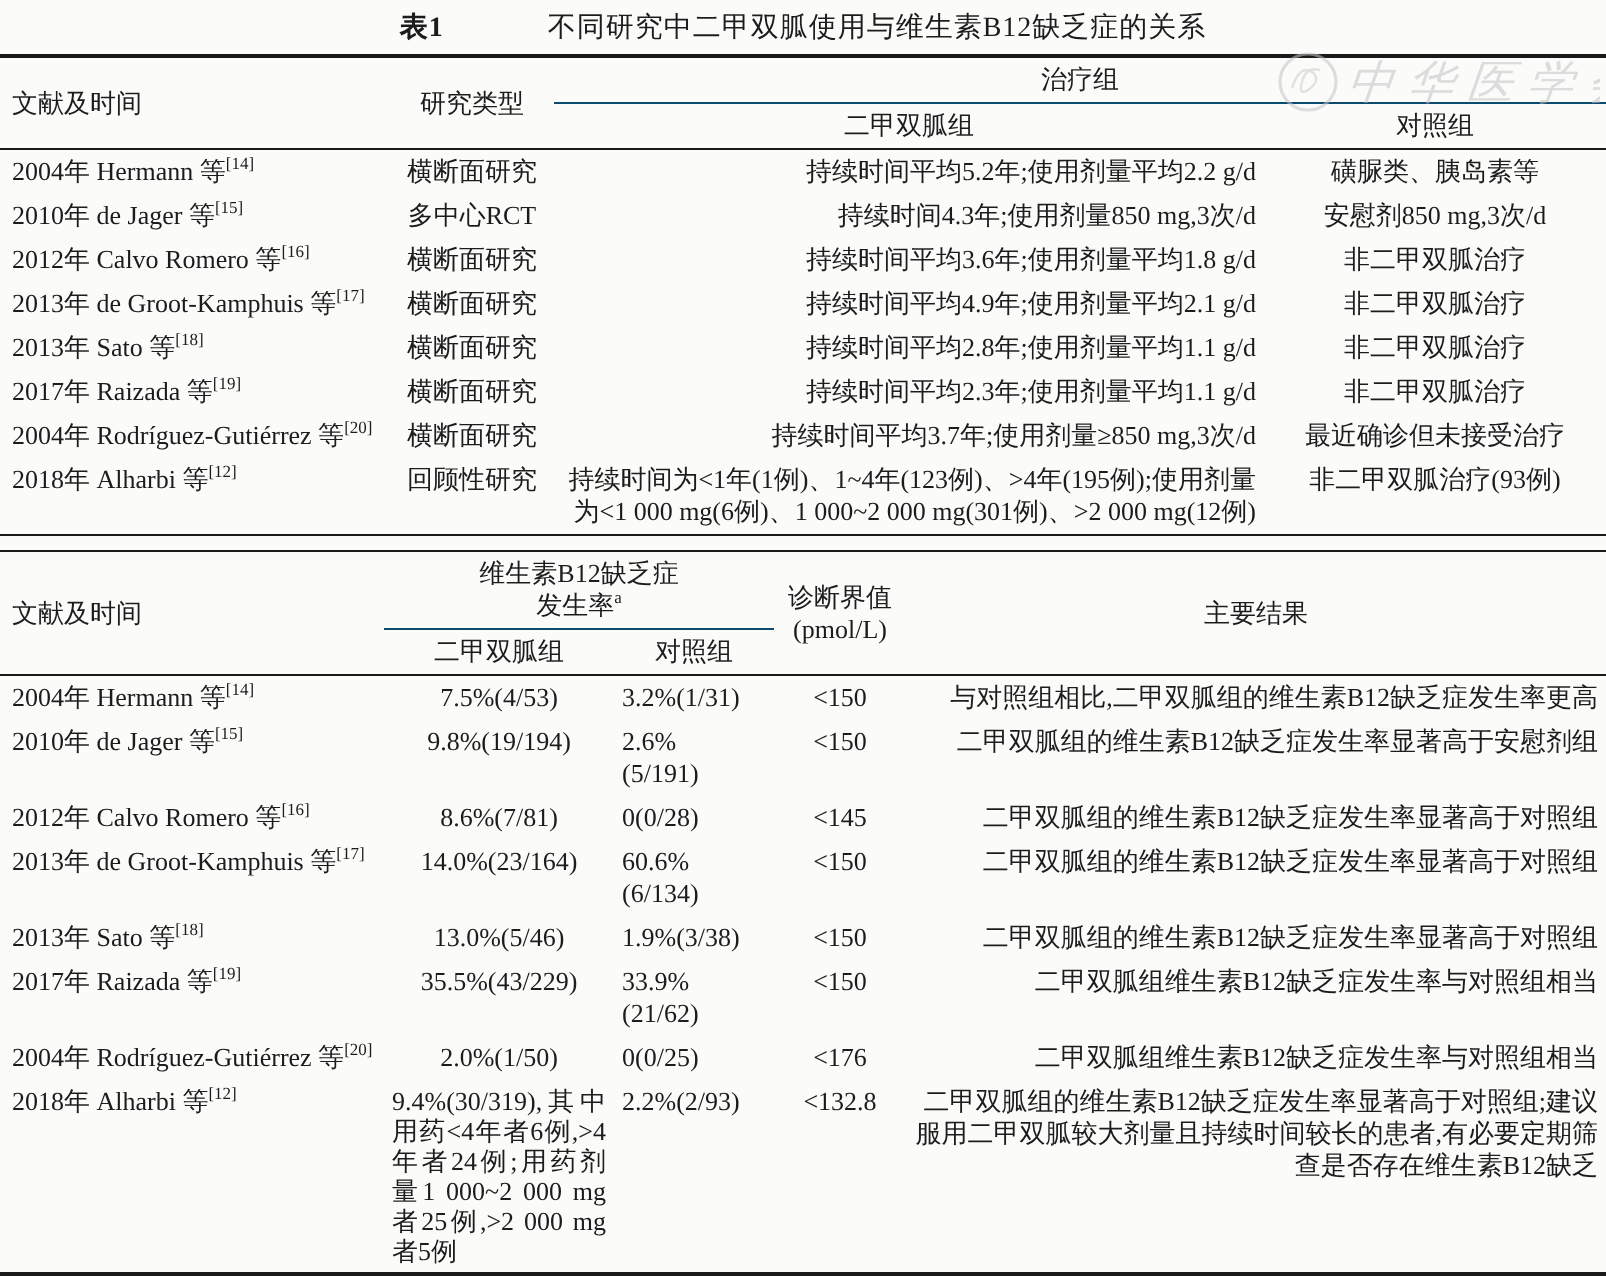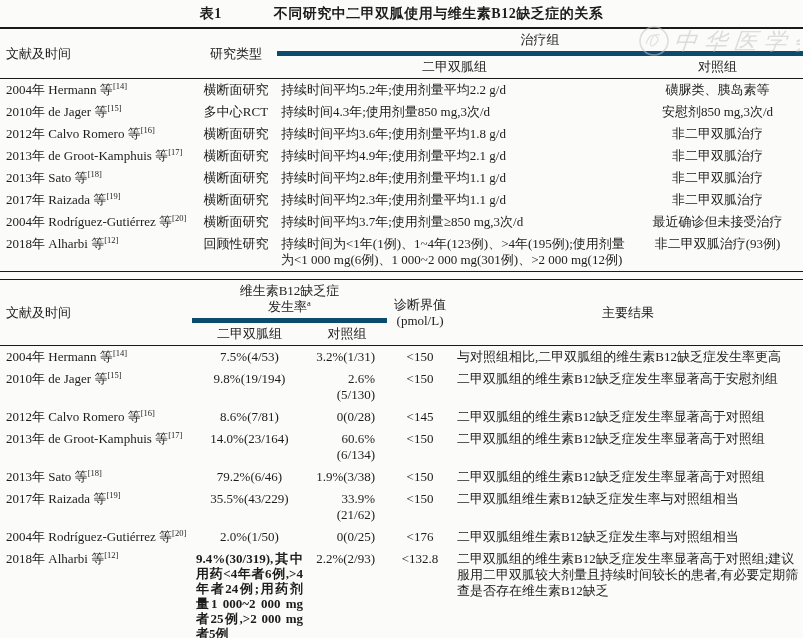--- a/index.html
+++ b/index.html
@@ -11,47 +11,47 @@
     font-family: "Liberation Serif", "DejaVu Serif", serif;
     position: relative;
   }
   .page-title {
     text-align: center;
     font-size: 14px;
     padding-top: 5px;
     letter-spacing: 0.5px;
   }
   .page-title .tag { font-weight: bold; margin-right: 14px; text-align: right; }
-  .page-title .text { font-weight: bold; margin-left: 38px; }
+  .page-title .text { font-weight: normal; margin-left: 38px; }
 
   table {
     border-collapse: collapse;
     table-layout: fixed;
     width: 803px;
     font-size: 13px;
     line-height: 16px;
   }
   #t1 { margin-top: 4px; border-top: 2px solid #1a1a1a; border-bottom: 1px solid #1a1a1a; }
   #t2 { margin-top: 7px; border-top: 1px solid #1a1a1a; border-bottom: 2px solid #1a1a1a; }
   thead { border-bottom: 1px solid #1a1a1a; }
   th, td {
     font-weight: normal;
     padding: 3px 4px;
     vertical-align: top;
     overflow: hidden;
   }
   th { vertical-align: middle; }
-  .al { text-align: left; }
+  .al { text-align: right; }
   .ac { text-align: center; }
-  .ar { text-align: right; }
+  .ar { }
   .c-study { padding-left: 6px; text-align: left; margin-top: 36px; }
-  th.group { border-bottom: 5px solid #0c4a6e; text-align: center; }
+  th.group { border-bottom: 1px solid #0c4a6e; text-align: center; }
   sup { font-size: 8.5px; line-height: 0; }
   .c-ctrl2 { padding-right: 12px; }
-  .justify { text-align: justify; line-height: 15px; font-weight: bold; }
+  .justify { text-align: justify; line-height: 15px; }
   .watermark {
     position: absolute;
     left: 636px; top: 22px;
     width: 164px; height: 40px;
     z-index: 2;
     pointer-events: none;
     opacity: 0.55;
   }
   .watermark svg { width: 100%; height: 100%; }
 </style>
@@ -170,41 +170,41 @@
     <tr>
       <td class="c-study"><span>2004年 Hermann 等</span><sup>[14]</sup></td>
       <td class="ac">7.5%(4/53)</td>
       <td class="ar c-ctrl2">3.2%(1/31)</td>
       <td class="ac">&lt;150</td>
       <td class="al">与对照组相比,二甲双胍组的维生素B12缺乏症发生率更高</td>
     </tr>
     <tr>
       <td class="c-study"><span>2010年 de Jager 等</span><sup>[15]</sup></td>
       <td class="ac">9.8%(19/194)</td>
-      <td class="ar c-ctrl2">2.6%(5/130)</td>
+      <td class="ar c-ctrl2">2.6%(5/191)</td>
       <td class="ac">&lt;150</td>
       <td class="al">二甲双胍组的维生素B12缺乏症发生率显著高于安慰剂组</td>
     </tr>
     <tr>
       <td class="c-study"><span>2012年 Calvo Romero 等</span><sup>[16]</sup></td>
       <td class="ac">8.6%(7/81)</td>
       <td class="ar c-ctrl2">0(0/28)</td>
       <td class="ac">&lt;145</td>
       <td class="al">二甲双胍组的维生素B12缺乏症发生率显著高于对照组</td>
     </tr>
     <tr>
       <td class="c-study"><span>2013年 de Groot-Kamphuis 等</span><sup>[17]</sup></td>
       <td class="ac">14.0%(23/164)</td>
       <td class="ar c-ctrl2">60.6%(6/134)</td>
       <td class="ac">&lt;150</td>
       <td class="al">二甲双胍组的维生素B12缺乏症发生率显著高于对照组</td>
     </tr>
     <tr>
       <td class="c-study"><span>2013年 Sato 等</span><sup>[18]</sup></td>
-      <td class="ac">79.2%(6/46)</td>
+      <td class="ac">13.0%(5/46)</td>
       <td class="ar c-ctrl2">1.9%(3/38)</td>
       <td class="ac">&lt;150</td>
       <td class="al">二甲双胍组的维生素B12缺乏症发生率显著高于对照组</td>
     </tr>
     <tr>
       <td class="c-study"><span>2017年 Raizada 等</span><sup>[19]</sup></td>
       <td class="ac">35.5%(43/229)</td>
       <td class="ar c-ctrl2">33.9%(21/62)</td>
       <td class="ac">&lt;150</td>
       <td class="al">二甲双胍组维生素B12缺乏症发生率与对照组相当</td>

